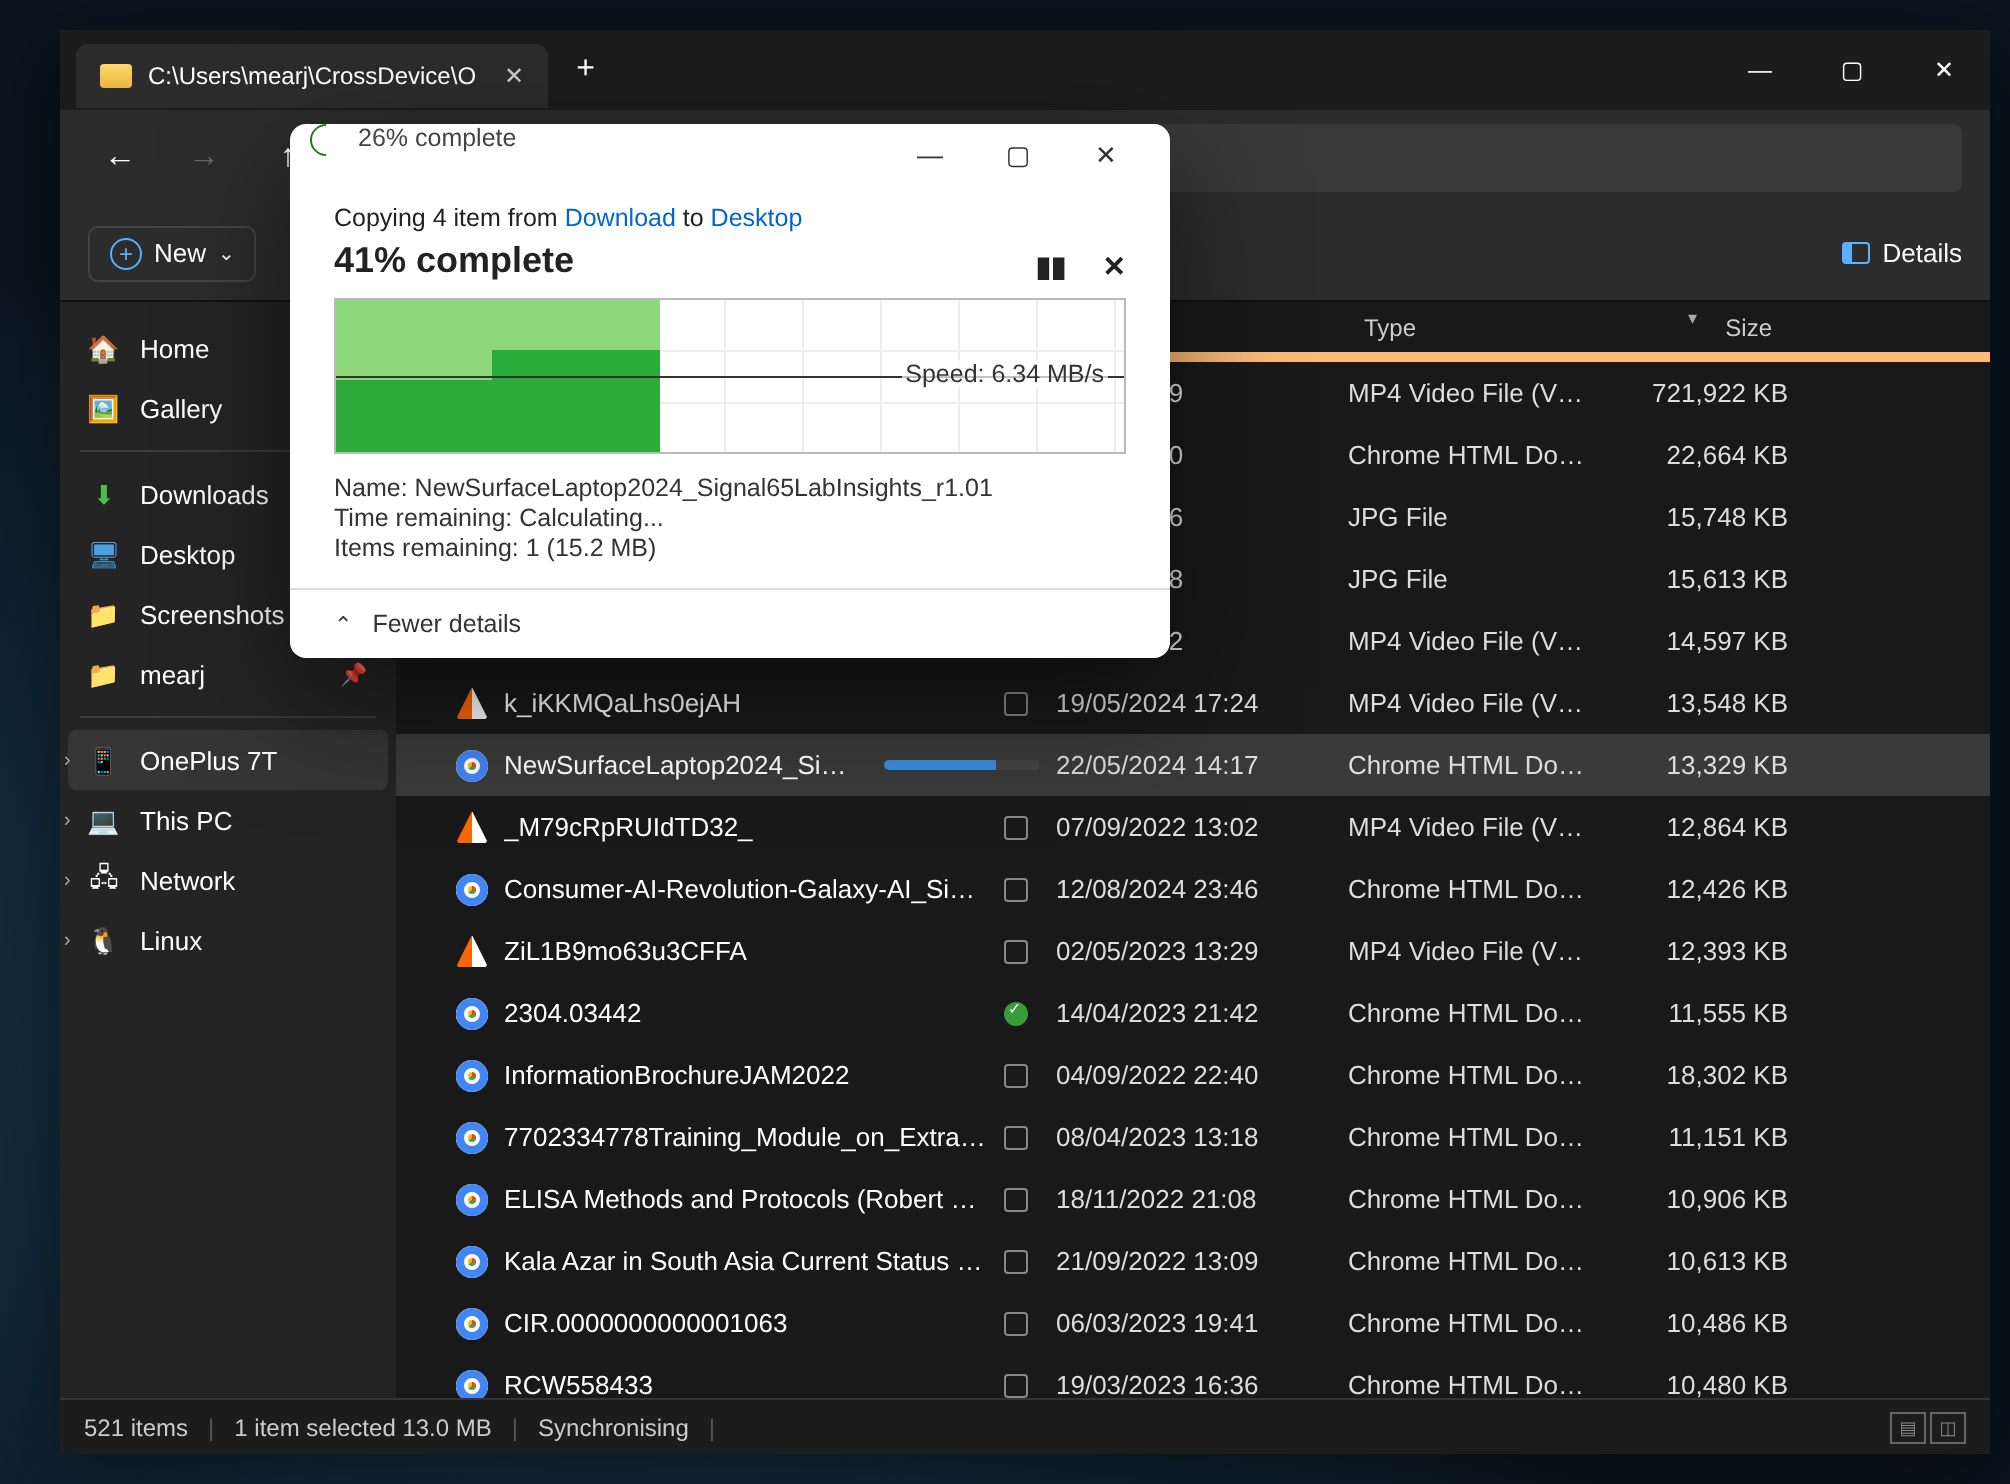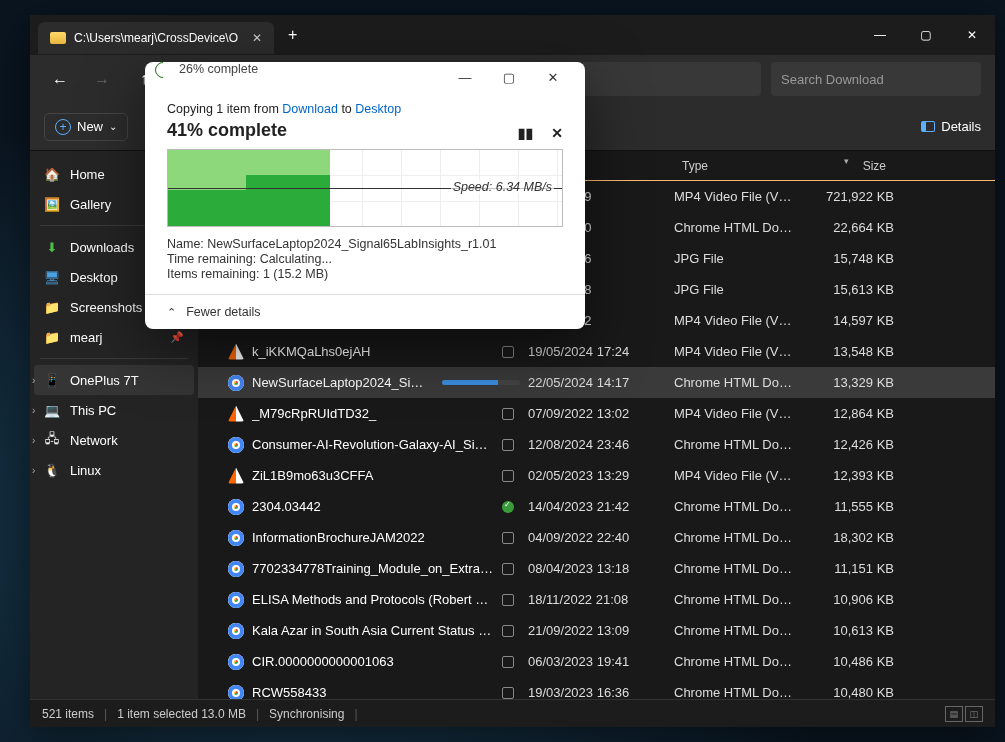--- a/index.html
+++ b/index.html
@@ -32,21 +32,21 @@
 .body { display:flex; height:calc(100% - 40px - 48px - 48px - 28px); }
 .sidebar { width:168px; background:#242424; padding:8px 4px; overflow:hidden; color:#fff; font-size:13px; }
 .side-item { display:flex; align-items:center; gap:10px; padding:7px 10px; border-radius:4px; cursor:pointer; position:relative; }
 .side-item.sel { background:#353535; }
 .side-sep { height:1px; background:#3a3a3a; margin:6px 6px; }
 .side-icon { width:16px; height:16px; display:flex; align-items:center; justify-content:center; font-size:13px; }
 .chev { position:absolute; left:-2px; font-size:10px; color:#aaa; }
 .pin { margin-left:auto; color:#888; font-size:11px; }
 
 .content { flex:1; background:#191919; overflow:hidden; display:flex; flex-direction:column; }
-.colhead { display:flex; color:#ccc; font-size:12px; height:30px; align-items:center; border-bottom:1px solid #fdba74; padding-left:30px; }
+.colhead { display:flex; color:#ccc; font-size:12px; height:30px; align-items:center; border-bottom:5px solid #fdba74; padding-left:30px; }
 .colhead > div { padding:0 8px; }
 .c-name{flex:0 0 300px;} .c-date{flex:0 0 146px;} .c-type{flex:0 0 130px;} .c-size{flex:0 0 90px; text-align:right; position:relative;}
 .c-size .sort{position:absolute;left:40px;top:-3px;font-size:9px;color:#aaa;}
 
 .rows { flex:1; overflow:hidden; }
 .row { display:flex; align-items:center; height:31px; color:#fff; font-size:13px; padding-left:30px; position:relative; }
 .row.sel { background:#3a3a3a; }
 .rc-name{flex:0 0 300px; display:flex; align-items:center; gap:8px; overflow:hidden; white-space:nowrap; text-overflow:ellipsis; padding-right:8px;}
 .rc-name .nm{overflow:hidden;text-overflow:ellipsis;white-space:nowrap;flex:1;}
 .rc-date{flex:0 0 146px; color:#ddd;} .rc-type{flex:0 0 130px; color:#ddd; overflow:hidden; white-space:nowrap; text-overflow:ellipsis;} .rc-size{flex:0 0 90px; text-align:right; color:#ddd;}
@@ -73,21 +73,21 @@
 .dlg-title .sp{flex:1;color:#444;}
 .dlg-wc { display:flex; gap:0; margin-left:auto; }
 .dlg-wc div{width:44px;height:30px;display:flex;align-items:center;justify-content:center;cursor:pointer;font-size:13px;color:#333;}
 .dlg-body { padding:6px 22px 12px; }
 .dlg-body a{color:#0066cc;cursor:pointer;}
 .dlg-big { font-size:18px; color:#222; margin:4px 0 8px;font-weight:bold; }
 .dlg-controls{float:right;display:flex;gap:18px;margin-top:-24px;}
 .dlg-controls span{cursor:pointer;font-size:14px;font-weight:bold;}
 .graph { width:100%; height:78px; border:1px solid #bbb; position:relative; margin:6px 0 10px; background:
   repeating-linear-gradient(to right, transparent 0 38px, #eee 38px 39px),
-  repeating-linear-gradient(to bottom, transparent 0 25px, #eee 25px 26px); font-style: italic; }
+  repeating-linear-gradient(to bottom, transparent 0 25px, #eee 25px 26px); }
 .graph .mid{position:absolute;left:0;right:0;top:38px;height:1px;background:#333;}
 .graph .fill{position:absolute;left:0;top:0;bottom:0;width:41%;background:linear-gradient(#8dd87a,#8dd87a);}
 .graph .fill::after{content:"";position:absolute;left:0;right:0;top:40px;bottom:0;background:#2bab39;}
 .graph .fill .dk{position:absolute;left:48%;right:0;top:25px;bottom:0;background:#2bab39;}
 .graph .speed{position:absolute;right:8px;top:30px;color:#333;background:rgba(255,255,255,0.7);padding:0 2px;}
 .dlg-info div{margin:1px 0;color:#333;}
 .dlg-foot{border-top:1px solid #ddd;padding:10px 22px;display:flex;align-items:center;gap:10px;color:#333;cursor:pointer;}
 .dlg-foot .chv{font-size:11px;}
 </style>
 </head>
@@ -110,23 +110,20 @@
   </div>
 
   <div class="navbar">
     <div class="navbtn">←</div>
     <div class="navbtn disabled">→</div>
     <div class="navbtn">↑</div>
     <div class="crumb">
       <span>Download</span>
       <span style="color:#aaa;">›</span>
     </div>
-    <div class="search">
-      <span>Search Download</span>
-    </div>
   </div>
 
   <div class="toolbar">
     <div class="newbtn">
       <span class="plus">+</span>
       <span>New</span>
       <span style="font-size:10px;">⌄</span>
     </div>
     <span class="tool-dots">⋯</span>
     <div class="details-btn">
@@ -384,21 +381,21 @@
     <span class="ic"></span>
     <span class="sp">26% complete</span>
     <div class="dlg-wc">
       <div>—</div>
       <div>▢</div>
       <div>✕</div>
     </div>
   </div>
   <div class="dlg-body">
     <div>
-      <span>Copying 1 item from </span><a>Download</a><span> to </span><a>Desktop</a>
+      <span>Copying 4 item from </span><a>Download</a><span> to </span><a>Desktop</a>
     </div>
     <div class="dlg-big">41% complete</div>
     <div class="dlg-controls">
       <span>▮▮</span>
       <span>✕</span>
     </div>
     <div class="graph">
       <div class="fill">
           <div class="dk"></div>
         </div>

